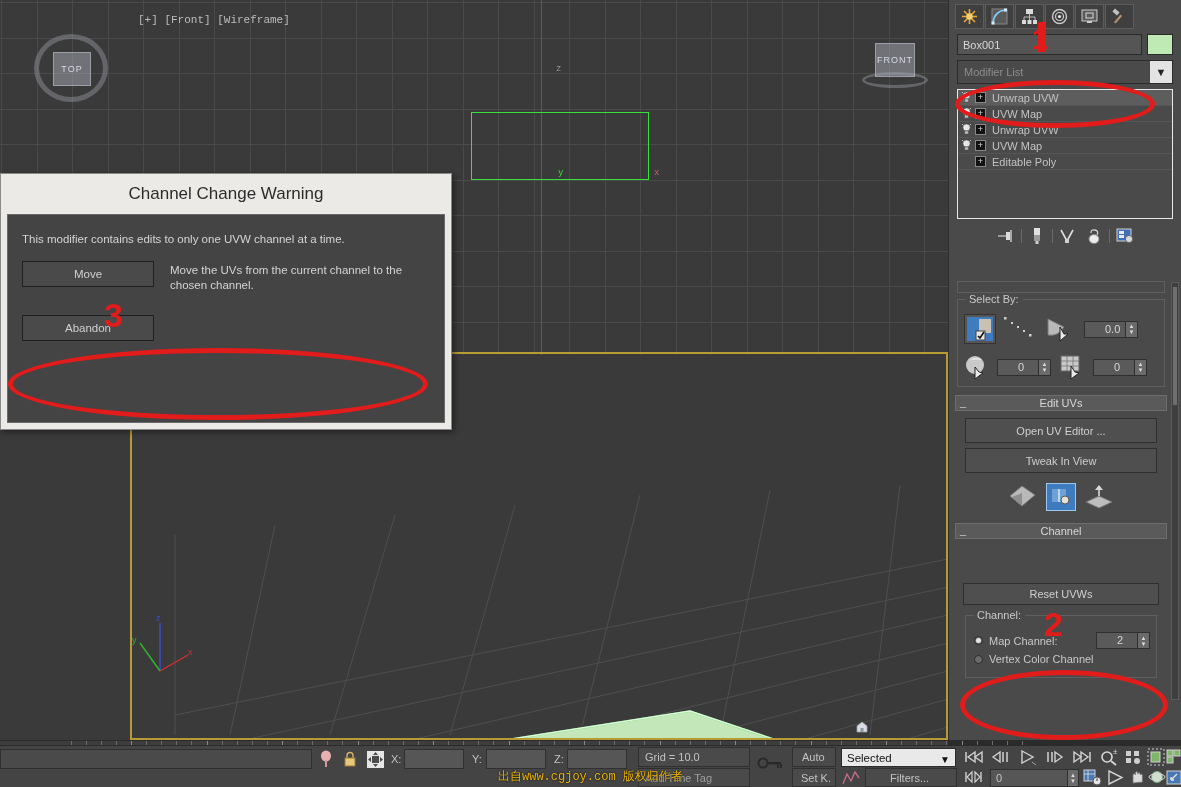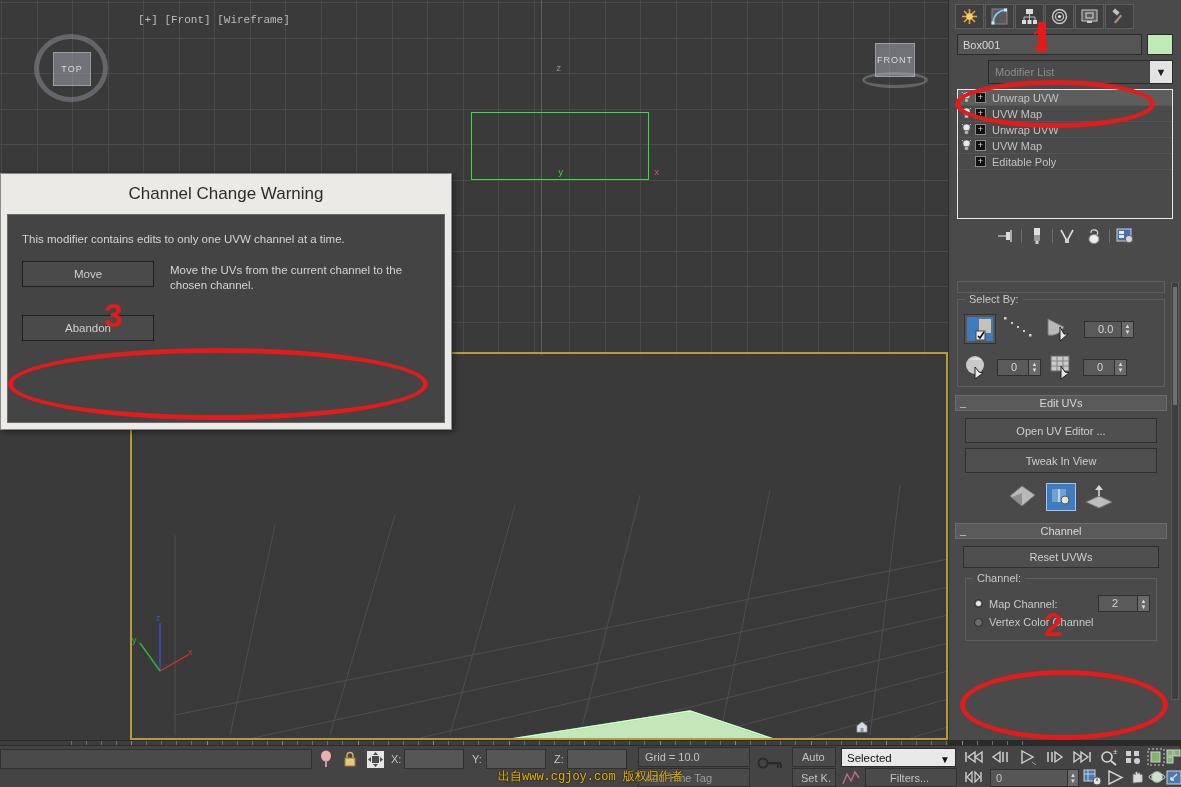--- a/index.html
+++ b/index.html
@@ -84,21 +84,21 @@
     display:flex; align-items:center; gap:5px;
     padding:4px 8px 2px 8px;
   }
   .name-field {
     flex:1; height:21px; background:#555; border:1px solid #2a2a2a;
     color:#d8d8d8; font-size:11px; padding:2px 5px; line-height:17px;
   }
   .color-swatch {
     width:26px; height:21px; background:#bfeab4; border:1px solid #2a2a2a;
   }
-  .modlist-row { padding:3px 8px 3px 8px; display:flex;margin-left:31px; }
+  .modlist-row { padding:3px 8px 3px 8px; display:flex; }
   .modlist {
     flex:1; height:24px; background:#4a4a4a; border:1px solid #2a2a2a;
     color:#8d8d8d; font-size:11px; line-height:22px; padding-left:6px;
     position:relative;
   }
   .modlist-arrow {
     position:absolute; right:0; top:0; width:22px; height:22px;
     background:#e3e3e3; display:flex; align-items:center; justify-content:center;
     color:#222; font-size:11px;
   }
@@ -162,21 +162,21 @@
   .mxbtn {
     background:#4f4f4f; border:1px solid #2f2f2f; color:#cfcfcf;
     font-size:11px; height:22px; display:flex; align-items:center;
     justify-content:center; cursor:pointer;
   }
   .spin {
     display:inline-flex; align-items:stretch; height:17px;
   }
   .spin input, .spin .val {
     width:40px; background:#5a5a5a; border:1px solid #2f2f2f;
-    color:#d6d6d6; font-size:11px; padding:0 13px; line-height:15px;
+    color:#d6d6d6; font-size:11px; padding:0 20px; line-height:15px;
   }
   .spin .arrows {
     width:12px; background:#6a6a6a; border:1px solid #2f2f2f; border-left:none;
     display:flex; flex-direction:column; justify-content:center; align-items:center;
     font-size:6px; color:#ddd; line-height:6px;
   }
   .iconbtn {
     width:30px; height:28px; background:#565656; border:1px solid #333;
     display:flex; align-items:center; justify-content:center; cursor:pointer;
   }
@@ -690,21 +690,21 @@
             </div>
           </div>
         </div>
 
         <div style="margin-top:12px;">
           <div class="rollout-head">
             <span class="minus">_</span>
             <span>Channel</span>
           </div>
           <div style="padding:4px 8px 0 8px;">
-            <div style="display:flex; gap:8px;">
+            <div style="display:flex; gap:8px;margin-top:37px;">
               <div class="mxbtn" style="flex:1;">Reset UVWs</div>
             </div>
 
             <div class="groupbox" style="margin-top:10px; padding:12px 6px 8px 8px;">
               <div class="grouplabel">Channel:</div>
               <div class="radio-row">
                 <div class="radio on"></div>
                 <span style="flex:1;">Map Channel:</span>
                 <div class="spin">
                   <div class="val" style="width:40px;">2</div>

